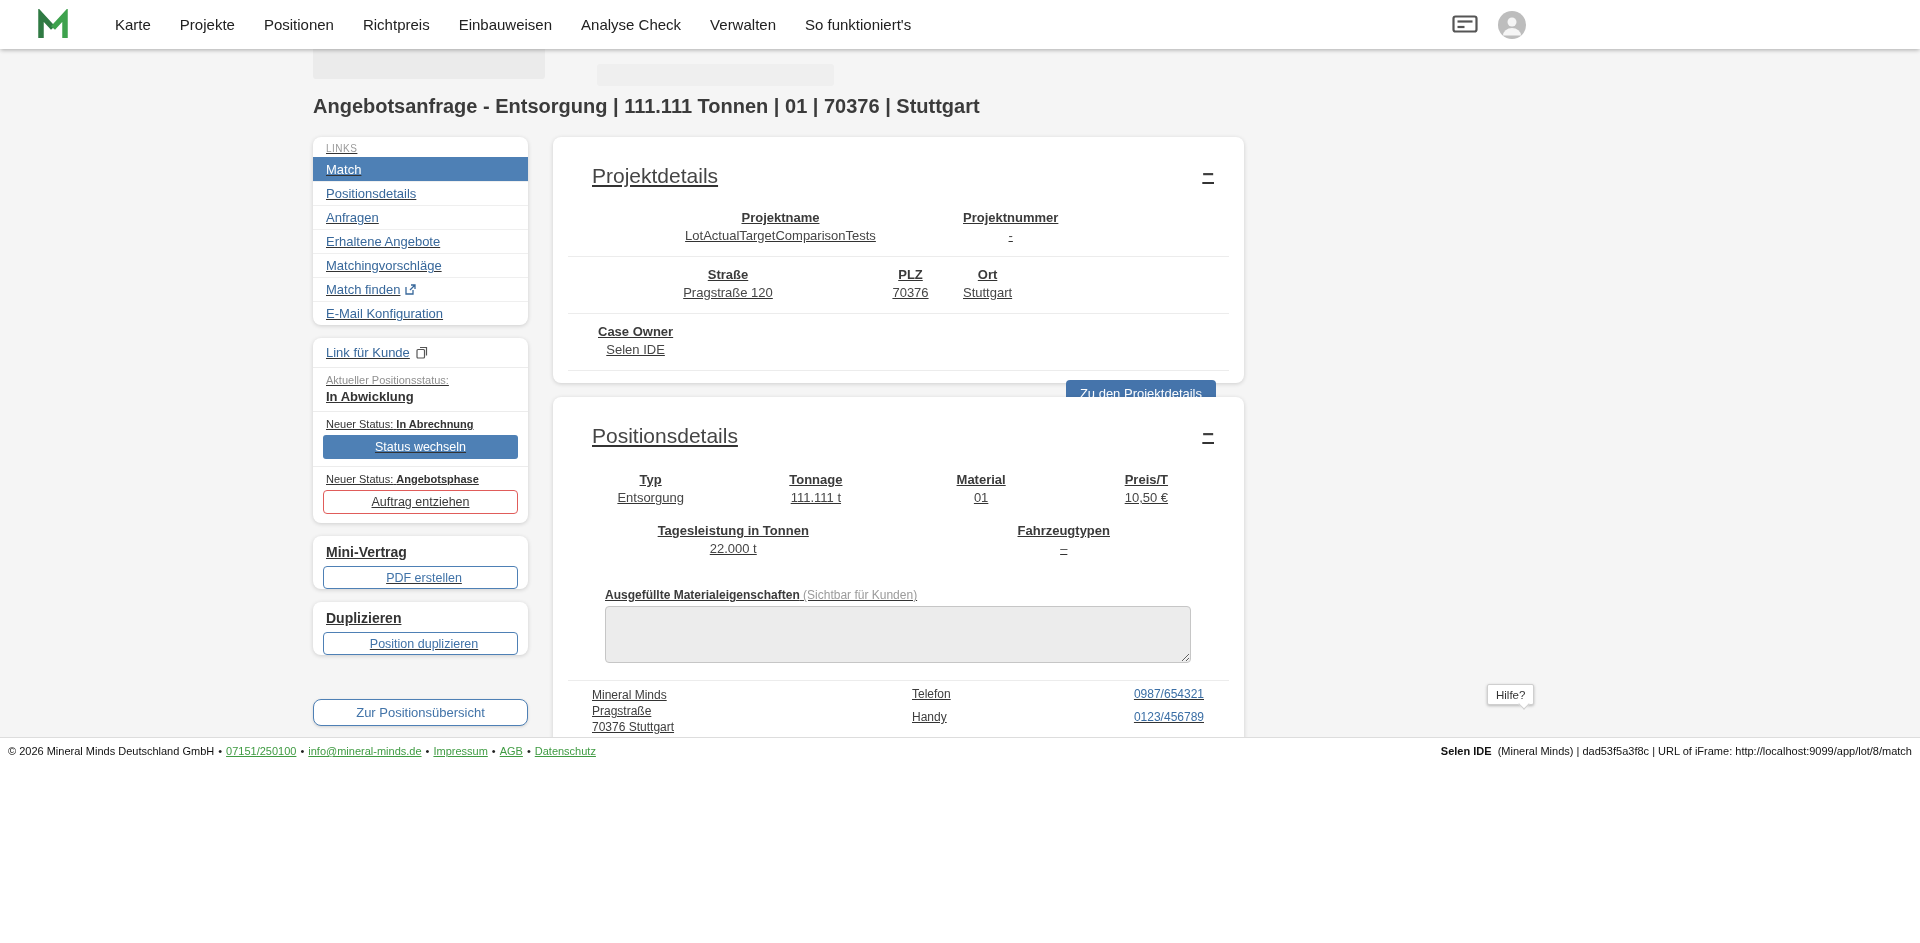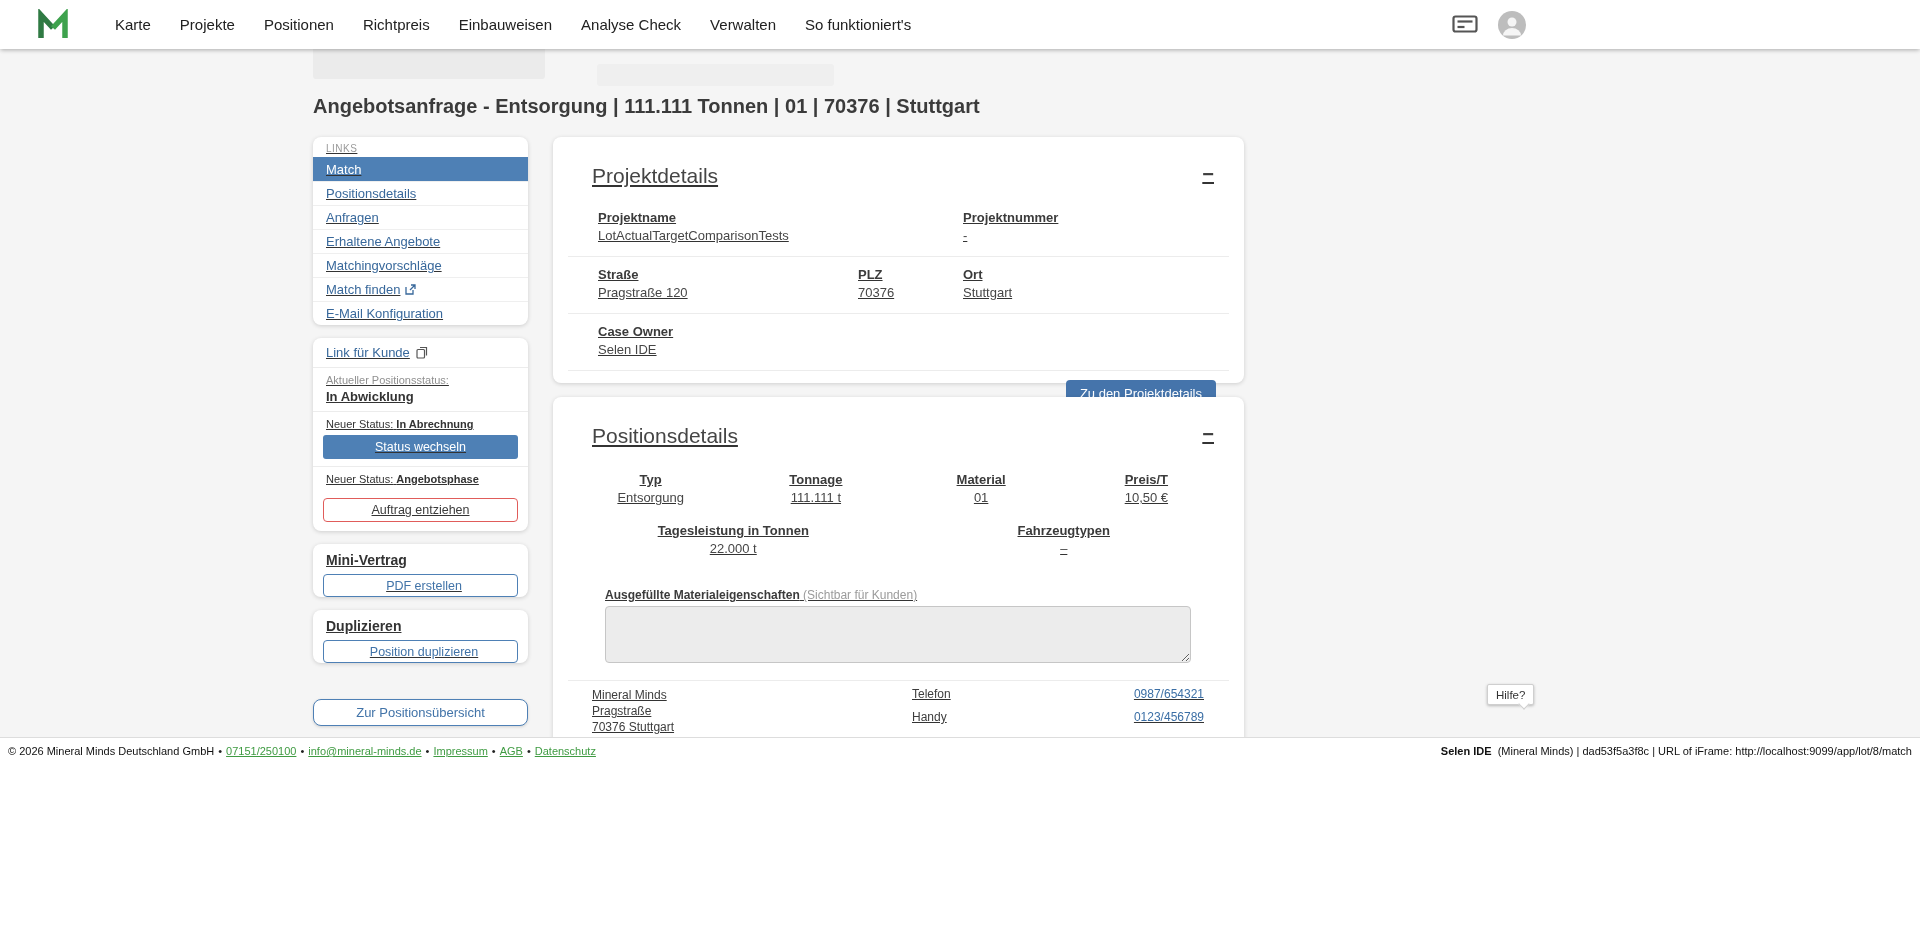--- a/index.html
+++ b/index.html
@@ -39,40 +39,40 @@
   .link-row { display: flex; align-items: center; gap: 6px; padding: 7px 13px; font-size: 13px; color: #38689b; cursor: pointer; }
   .divider { border-top: 1px solid #ececec; }
   .status-block { padding: 6px 13px 7px; }
   .small-gray { font-size: 11px; color: #909090; }
   .status-value { font-size: 13px; font-weight: 700; color: #333; margin-top: 3px; }
   .next-row { padding: 6px 13px 3px; font-size: 11px; color: #333; }
   .next-row .bold { font-weight: 700; }
   button { font-family: inherit; cursor: pointer; }
   .btn-fill { display: block; margin: 2px 10px 7px; width: 195px; height: 24px; background: #4e80b5;
     color: #fff; border: none; border-radius: 3px; font-size: 12.5px; }
-  .btn-danger { display: block; margin: 10px 10px 9px; width: 195px; height: 24px; background: #fff;
+  .btn-danger { display: block; margin: 2px 10px 9px; width: 195px; height: 24px; background: #fff;
     border: 1.5px solid #e05c5a; border-radius: 4px; color: #3b3b3b; font-size: 12.5px; }
   .small-card { margin-top: 13px; }
   .small-card-title { padding: 8px 13px 3px; font-size: 14px; font-weight: 700; color: #333; }
   .btn-outline { display: block; margin: 3px 10px 10px; width: 195px; height: 23px; background: #fff;
     border: 1.5px solid #4e80b5; color: #4173a8; border-radius: 4px; font-size: 12.5px; padding-left: 7px; }
   .btn-overview { position: absolute; left: 313px; top: 650px; width: 215px; height: 27px; background: #fff;
     border: 1.5px solid #4e80b5; color: #4173a8; border-radius: 8px; font-size: 13px;
     box-shadow: 0 1px 3px rgba(0,0,0,.15); }
 
   
   .main-col { position: absolute; left: 553px; top: 88px; width: 691px; }
   .project-card { position: absolute; top: 0; left: 0; width: 691px; height: 246px; }
   .position-card { position: absolute; top: 260px; left: 0; width: 691px; height: 352px; }
   .card-head { display: flex; justify-content: space-between; align-items: flex-start; padding: 27px 30px 0 39px; }
   .card-title { font-size: 21px; font-weight: 400; color: #454545; }
   .collapse-btn { font-size: 20px; font-weight: 600; color: #3d3d3d; line-height: 1; cursor: pointer; background: none; border: none; }
 
   .pj-rows { margin: 12px 15px 0; }
-  .pj-row { display: flex; padding: 10px 0 13px 30px; border-bottom: 1px solid #ececec; }
+  .pj-row { display: flex; padding: 10px 0 13px 30px; border-bottom: 1px solid #ececec; text-align: center; }
   .fcol { display: flex; flex-direction: column; gap: 3px; }
   .w365 { width: 365px; } .w260 { width: 260px; } .w105 { width: 105px; }
   .f-label { font-size: 13px; font-weight: 700; color: #3b3b3b; }
   .f-value { font-size: 13px; color: #464646; }
   .pj-footer { display: flex; justify-content: flex-end; padding: 9px 28px 0; }
   .btn-primary { height: 27px; padding: 0 14px; background: #4574ab; color: #fff; border: none;
     border-radius: 4px; font-size: 13px; }
 
   .ps-row4 { display: flex; margin: 24px 15px 0; }
   .ps-row4 .c, .ps-row2 .c { flex: 1; text-align: center; display: flex; flex-direction: column; gap: 3px; }

